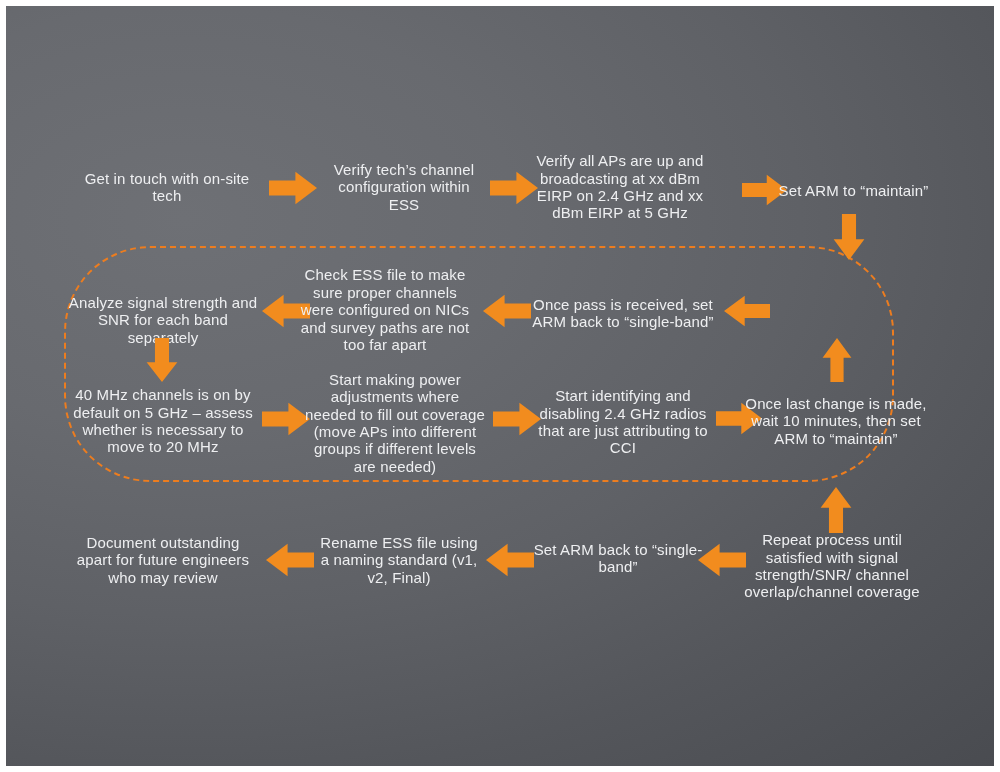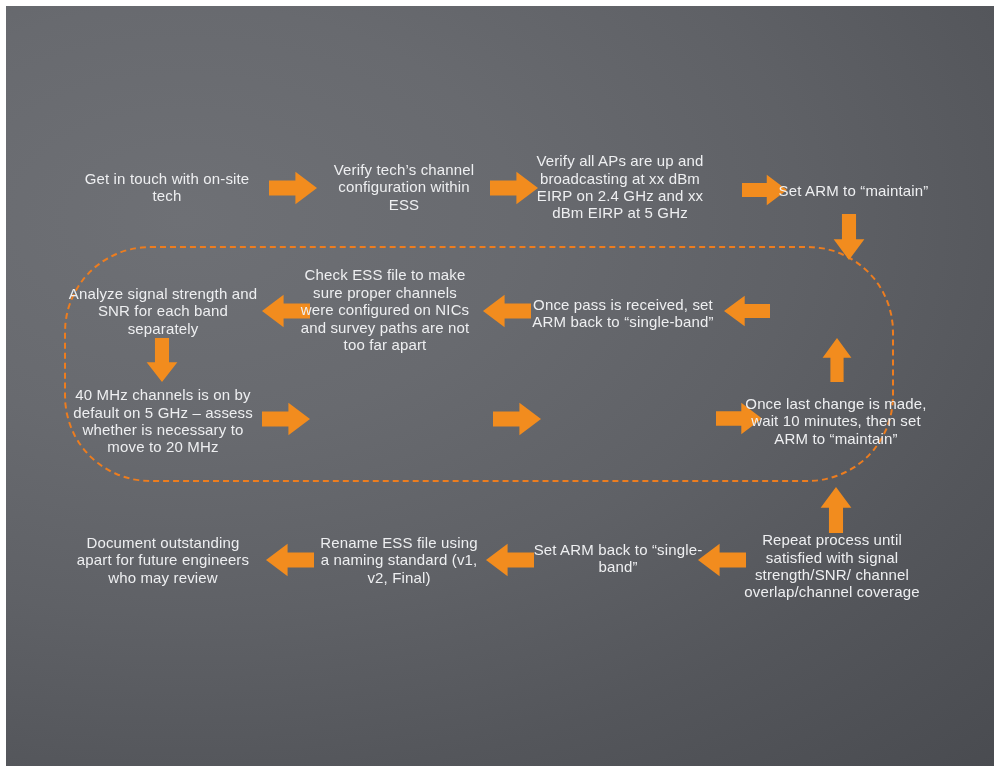--- a/index.html
+++ b/index.html
@@ -89,21 +89,21 @@
     </div>
 
     <div class="arrow arrow-right" style="left:736px; top:168px; width:45px; height:32px;"></div>
 
     <div class="node" style="left:760px; top:170px; width:175px; height:30px;justify-content:center;">
       <span>Set ARM to “maintain”</span>
     </div>
 
     <div class="arrow arrow-down" style="left:827px; top:208px; width:32px; height:46px;"></div>
 
-    <div class="node" style="left:62px;  top:281px; width:190px; height:48px;">
+    <div class="node" style="left:62px;  top:290px; width:190px; height:48px;">
       <span>Analyze signal strength and SNR for each band separately</span>
     </div>
 
     <div class="arrow arrow-left" style="left:256px; top:288px; width:48px; height:34px;"></div>
 
     <div class="node" style="left:290px; top:256px; width:178px; height:96px;">
       <span>Check ESS file to make sure proper channels were configured on NICs and survey paths are not too far apart</span>
     </div>
 
     <div class="arrow arrow-left" style="left:477px; top:288px; width:48px; height:34px;"></div>
@@ -118,23 +118,29 @@
     <div class="arrow arrow-up" style="left:816px; top:332px; width:30px; height:44px;"></div>
 
     <div class="arrow arrow-down" style="left:140px; top:332px; width:32px; height:44px;"></div>
 
     <div class="node" style="left:64px;  top:375px; width:186px; height:80px;">
       <span>40 MHz channels is on by default on 5 GHz – assess whether is necessary to move to 20 MHz</span>
     </div>
 
     <div class="arrow arrow-right" style="left:256px; top:396px; width:48px; height:34px;"></div>
 
+    <div class="node" style="left:298px; top:368px; width:182px; height:98px;">
+      <span>Start making power adjustments where needed to fill out coverage (move APs into different groups if different levels are needed)</span>
+    </div>
 
     <div class="arrow arrow-right" style="left:487px; top:396px; width:48px; height:34px;"></div>
 
+    <div class="node" style="left:524px; top:385px; width:186px; height:62px;">
+      <span>Start identifying and disabling 2.4 GHz radios that are just attributing to CCI</span>
+    </div>
 
     <div class="arrow arrow-right" style="left:710px; top:396px; width:46px; height:33px;"></div>
 
     <div class="node" style="left:738px; top:383px; width:184px; height:64px;">
       <span>Once last change is made, wait 10 minutes, then set ARM to “maintain”</span>
     </div>
 
     <div class="arrow arrow-up" style="left:814px; top:481px; width:32px; height:46px;"></div>
 
     <div class="node" style="left:62px;  top:521px; width:190px; height:66px;">

